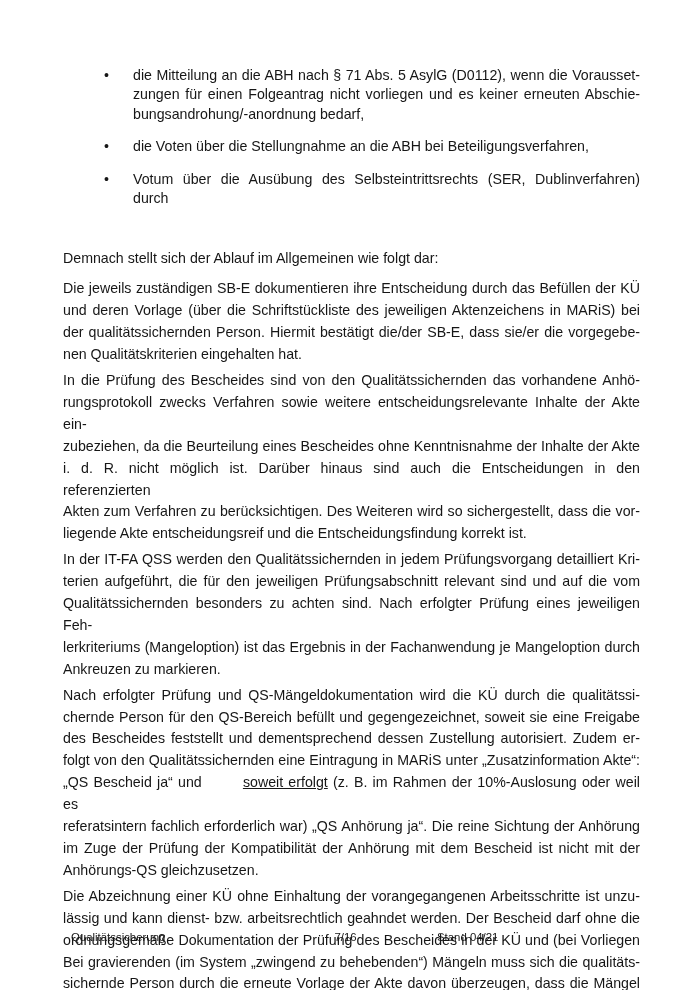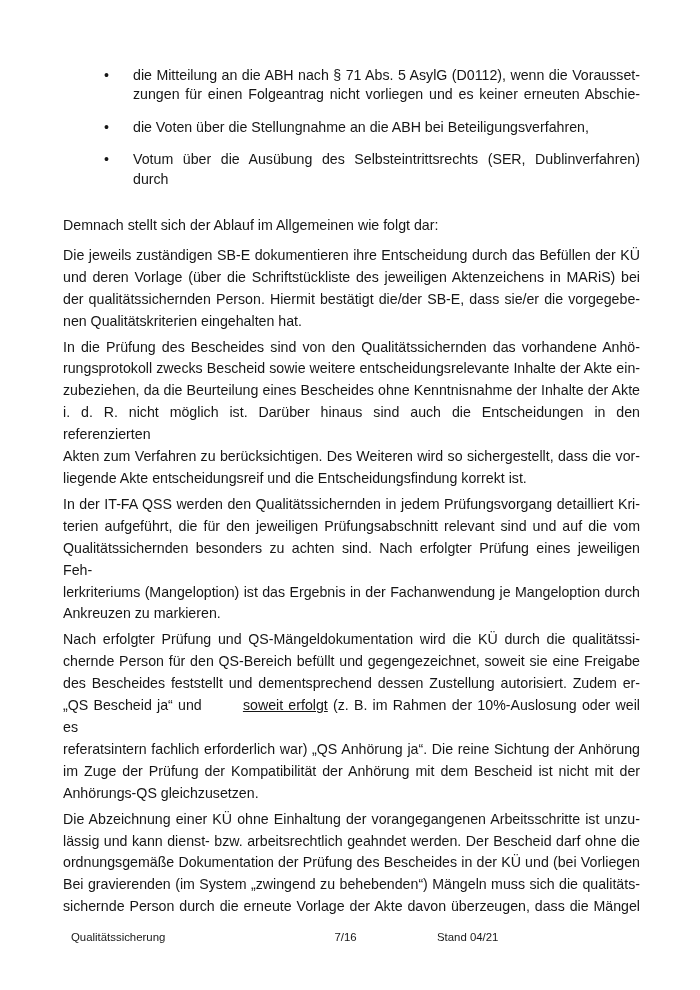--- a/index.html
+++ b/index.html
@@ -29,21 +29,21 @@
   ul.bullets li:last-child { margin-bottom: 0; }
   .marker {
     position: absolute;
     left: 41px;
     top: 0;
     font-size: 14.2px;
   }
   .ln { text-align: left; }
   .j  { text-align: justify; text-align-last: justify; }
   .intro {
-    margin: 26px 0 8px 0;
+    margin: 40px 0 8px 0;
     line-height: 21.9px;
   }
   .para {
     line-height: 21.9px;
     margin: 0 0 4px 0;
   }
   .para:last-of-type { margin-bottom: 0; }
   .u { text-decoration: underline; margin-left: 36px; }
   .footer {
     position: absolute;
@@ -63,20 +63,21 @@
 <body>
 
 <div class="page">
   <div class="content">
 
     <ul class="bullets">
       <li>
         <span class="marker">•</span>
         <div class="ln j">die Mitteilung an die ABH nach § 71 Abs. 5 AsylG (D0112), wenn die Vorausset-</div>
         <div class="ln j">zungen für einen Folgeantrag nicht vorliegen und es keiner erneuten Abschie-</div>
+        <div class="ln">bungsandrohung/-anordnung bedarf,</div>
       </li>
       <li>
         <span class="marker">•</span>
         <div class="ln">die Voten über die Stellungnahme an die ABH bei Beteiligungsverfahren,</div>
       </li>
       <li>
         <span class="marker">•</span>
         <div class="ln j">Votum über die Ausübung des Selbsteintrittsrechts (SER, Dublinverfahren) durch</div>
       </li>
     </ul>
@@ -87,39 +88,40 @@
 
     <div class="para">
       <div class="ln j">Die jeweils zuständigen SB-E dokumentieren ihre Entscheidung durch das Befüllen der KÜ</div>
       <div class="ln j">und deren Vorlage (über die Schriftstückliste des jeweiligen Aktenzeichens in MARiS) bei</div>
       <div class="ln j">der qualitätssichernden Person. Hiermit bestätigt die/der SB-E, dass sie/er die vorgegebe-</div>
       <div class="ln">nen Qualitätskriterien eingehalten hat.</div>
     </div>
 
     <div class="para">
       <div class="ln j">In die Prüfung des Bescheides sind von den Qualitätssichernden das vorhandene Anhö-</div>
-      <div class="ln j">rungsprotokoll zwecks Bescheid sowie weitere entscheidungsrelevante Inhalte der Akte ein-</div>
+      <div class="ln j">rungsprotokoll zwecks Verfahren sowie weitere entscheidungsrelevante Inhalte der Akte ein-</div>
       <div class="ln j">zubeziehen, da die Beurteilung eines Bescheides ohne Kenntnisnahme der Inhalte der Akte</div>
       <div class="ln j">i. d. R. nicht möglich ist. Darüber hinaus sind auch die Entscheidungen in den referenzierten</div>
       <div class="ln j">Akten zum Verfahren zu berücksichtigen. Des Weiteren wird so sichergestellt, dass die vor-</div>
       <div class="ln">liegende Akte entscheidungsreif und die Entscheidungsfindung korrekt ist.</div>
     </div>
 
     <div class="para">
       <div class="ln j">In der IT-FA QSS werden den Qualitätssichernden in jedem Prüfungsvorgang detailliert Kri-</div>
       <div class="ln j">terien aufgeführt, die für den jeweiligen Prüfungsabschnitt relevant sind und auf die vom</div>
       <div class="ln j">Qualitätssichernden besonders zu achten sind. Nach erfolgter Prüfung eines jeweiligen Feh-</div>
       <div class="ln j">lerkriteriums (Mangeloption) ist das Ergebnis in der Fachanwendung je Mangeloption durch</div>
       <div class="ln">Ankreuzen zu markieren.</div>
     </div>
 
     <div class="para">
       <div class="ln j">Nach erfolgter Prüfung und QS-Mängeldokumentation wird die KÜ durch die qualitätssi-</div>
       <div class="ln j">chernde Person für den QS-Bereich befüllt und gegengezeichnet, soweit sie eine Freigabe</div>
       <div class="ln j">des Bescheides feststellt und dementsprechend dessen Zustellung autorisiert. Zudem er-</div>
+      <div class="ln j">folgt von den Qualitätssichernden eine Eintragung in MARiS unter „Zusatzinformation Akte“:</div>
       <div class="ln j"><span>„QS Bescheid ja“ und </span><span class="u">soweit erfolgt</span><span> (z. B. im Rahmen der 10%-Auslosung oder weil es</span></div>
       <div class="ln j">referatsintern fachlich erforderlich war) „QS Anhörung ja“. Die reine Sichtung der Anhörung</div>
       <div class="ln j">im Zuge der Prüfung der Kompatibilität der Anhörung mit dem Bescheid ist nicht mit der</div>
       <div class="ln">Anhörungs-QS gleichzusetzen.</div>
     </div>
 
     <div class="para">
       <div class="ln j">Die Abzeichnung einer KÜ ohne Einhaltung der vorangegangenen Arbeitsschritte ist unzu-</div>
       <div class="ln j">lässig und kann dienst- bzw. arbeitsrechtlich geahndet werden. Der Bescheid darf ohne die</div>
       <div class="ln j">ordnungsgemäße Dokumentation der Prüfung des Bescheides in der KÜ und (bei Vorliegen</div>

